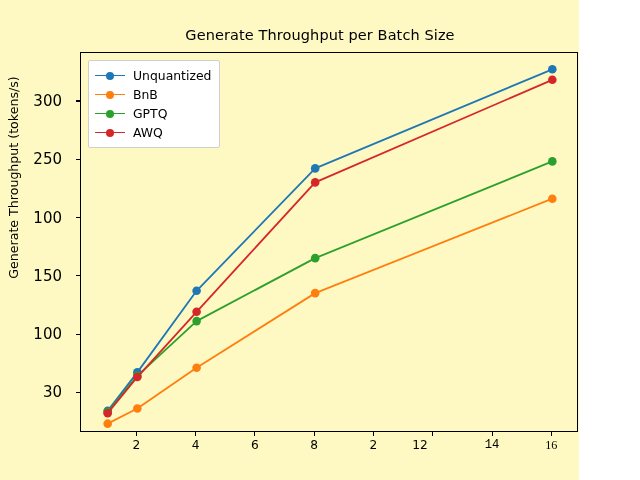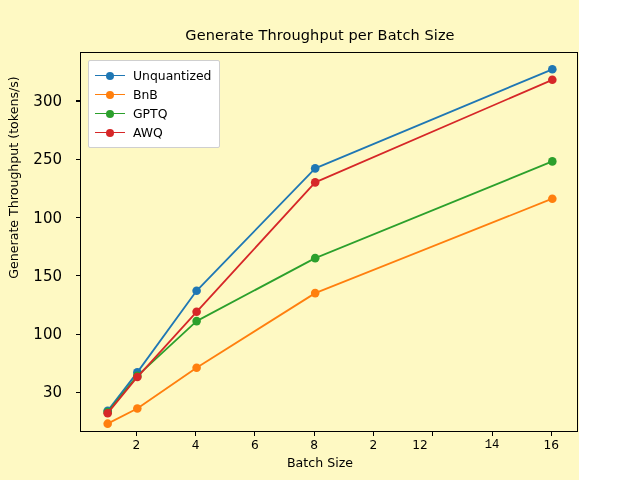--- a/index.html
+++ b/index.html
@@ -88,21 +88,20 @@
           <circle cx="26.678571428571434" cy="360.1840490797546" r="4.3" fill="#d62728"></circle>
           <circle cx="56.32142857142858" cy="324.0490797546012" r="4.3" fill="#d62728"></circle>
           <circle cx="115.60714285714288" cy="258.77300613496936" r="4.3" fill="#d62728"></circle>
           <circle cx="234.17857142857147" cy="129.38650306748468" r="4.3" fill="#d62728"></circle>
           <circle cx="471.32142857142867" cy="26.809815950920267" r="4.3" fill="#d62728"></circle>
         </g>
       </svg>
   </div>
 
   <div id="ylabel">Generate Throughput (tokens/s)</div>
-  <div id="xlabel">Batch Size</div>
 
   <div id="ytick-labels">
       <div class="ytick-label" style="top: 392.368px;">30</div>
       <div class="ytick-label" style="top: 334.086px;">100</div>
       <div class="ytick-label" style="top: 275.804px;">150</div>
       <div class="ytick-label" style="top: 217.521px;">100</div>
       <div class="ytick-label" style="top: 159.239px;">250</div>
       <div class="ytick-label" style="top: 100.957px;">300</div>
     </div>
   <div id="ytick-marks">
@@ -114,21 +113,21 @@
       <div class="ytick-mark" style="top: 100.457px;"></div>
     </div>
   <div id="xtick-labels">
       <div class="xtick-label" style="left: 136.321px;">2</div>
       <div class="xtick-label" style="left: 195.607px;">4</div>
       <div class="xtick-label" style="left: 254.893px;">6</div>
       <div class="xtick-label" style="left: 314.179px;">8</div>
       <div class="xtick-label" style="left: 373.464px;">2</div>
       <div class="xtick-label" style="left: 420px;">12</div>
       <div class="xtick-label" style="left: 492.036px; font-family: Liberation Mono, monospace;">14</div>
-      <div class="xtick-label" style="left: 551.321px;">16</div>
+      <div class="xtick-label" style="left: 551.321px; font-family: Liberation Serif, serif;">16</div>
     </div>
   <div id="xtick-marks">
       <div class="xtick-mark" style="left: 135.821px;"></div>
       <div class="xtick-mark" style="left: 195.107px;"></div>
       <div class="xtick-mark" style="left: 254.393px;"></div>
       <div class="xtick-mark" style="left: 313.679px;"></div>
       <div class="xtick-mark" style="left: 372.964px;"></div>
       <div class="xtick-mark" style="left: 432.25px;"></div>
       <div class="xtick-mark" style="left: 491.536px;"></div>
       <div class="xtick-mark" style="left: 550.821px;"></div>

